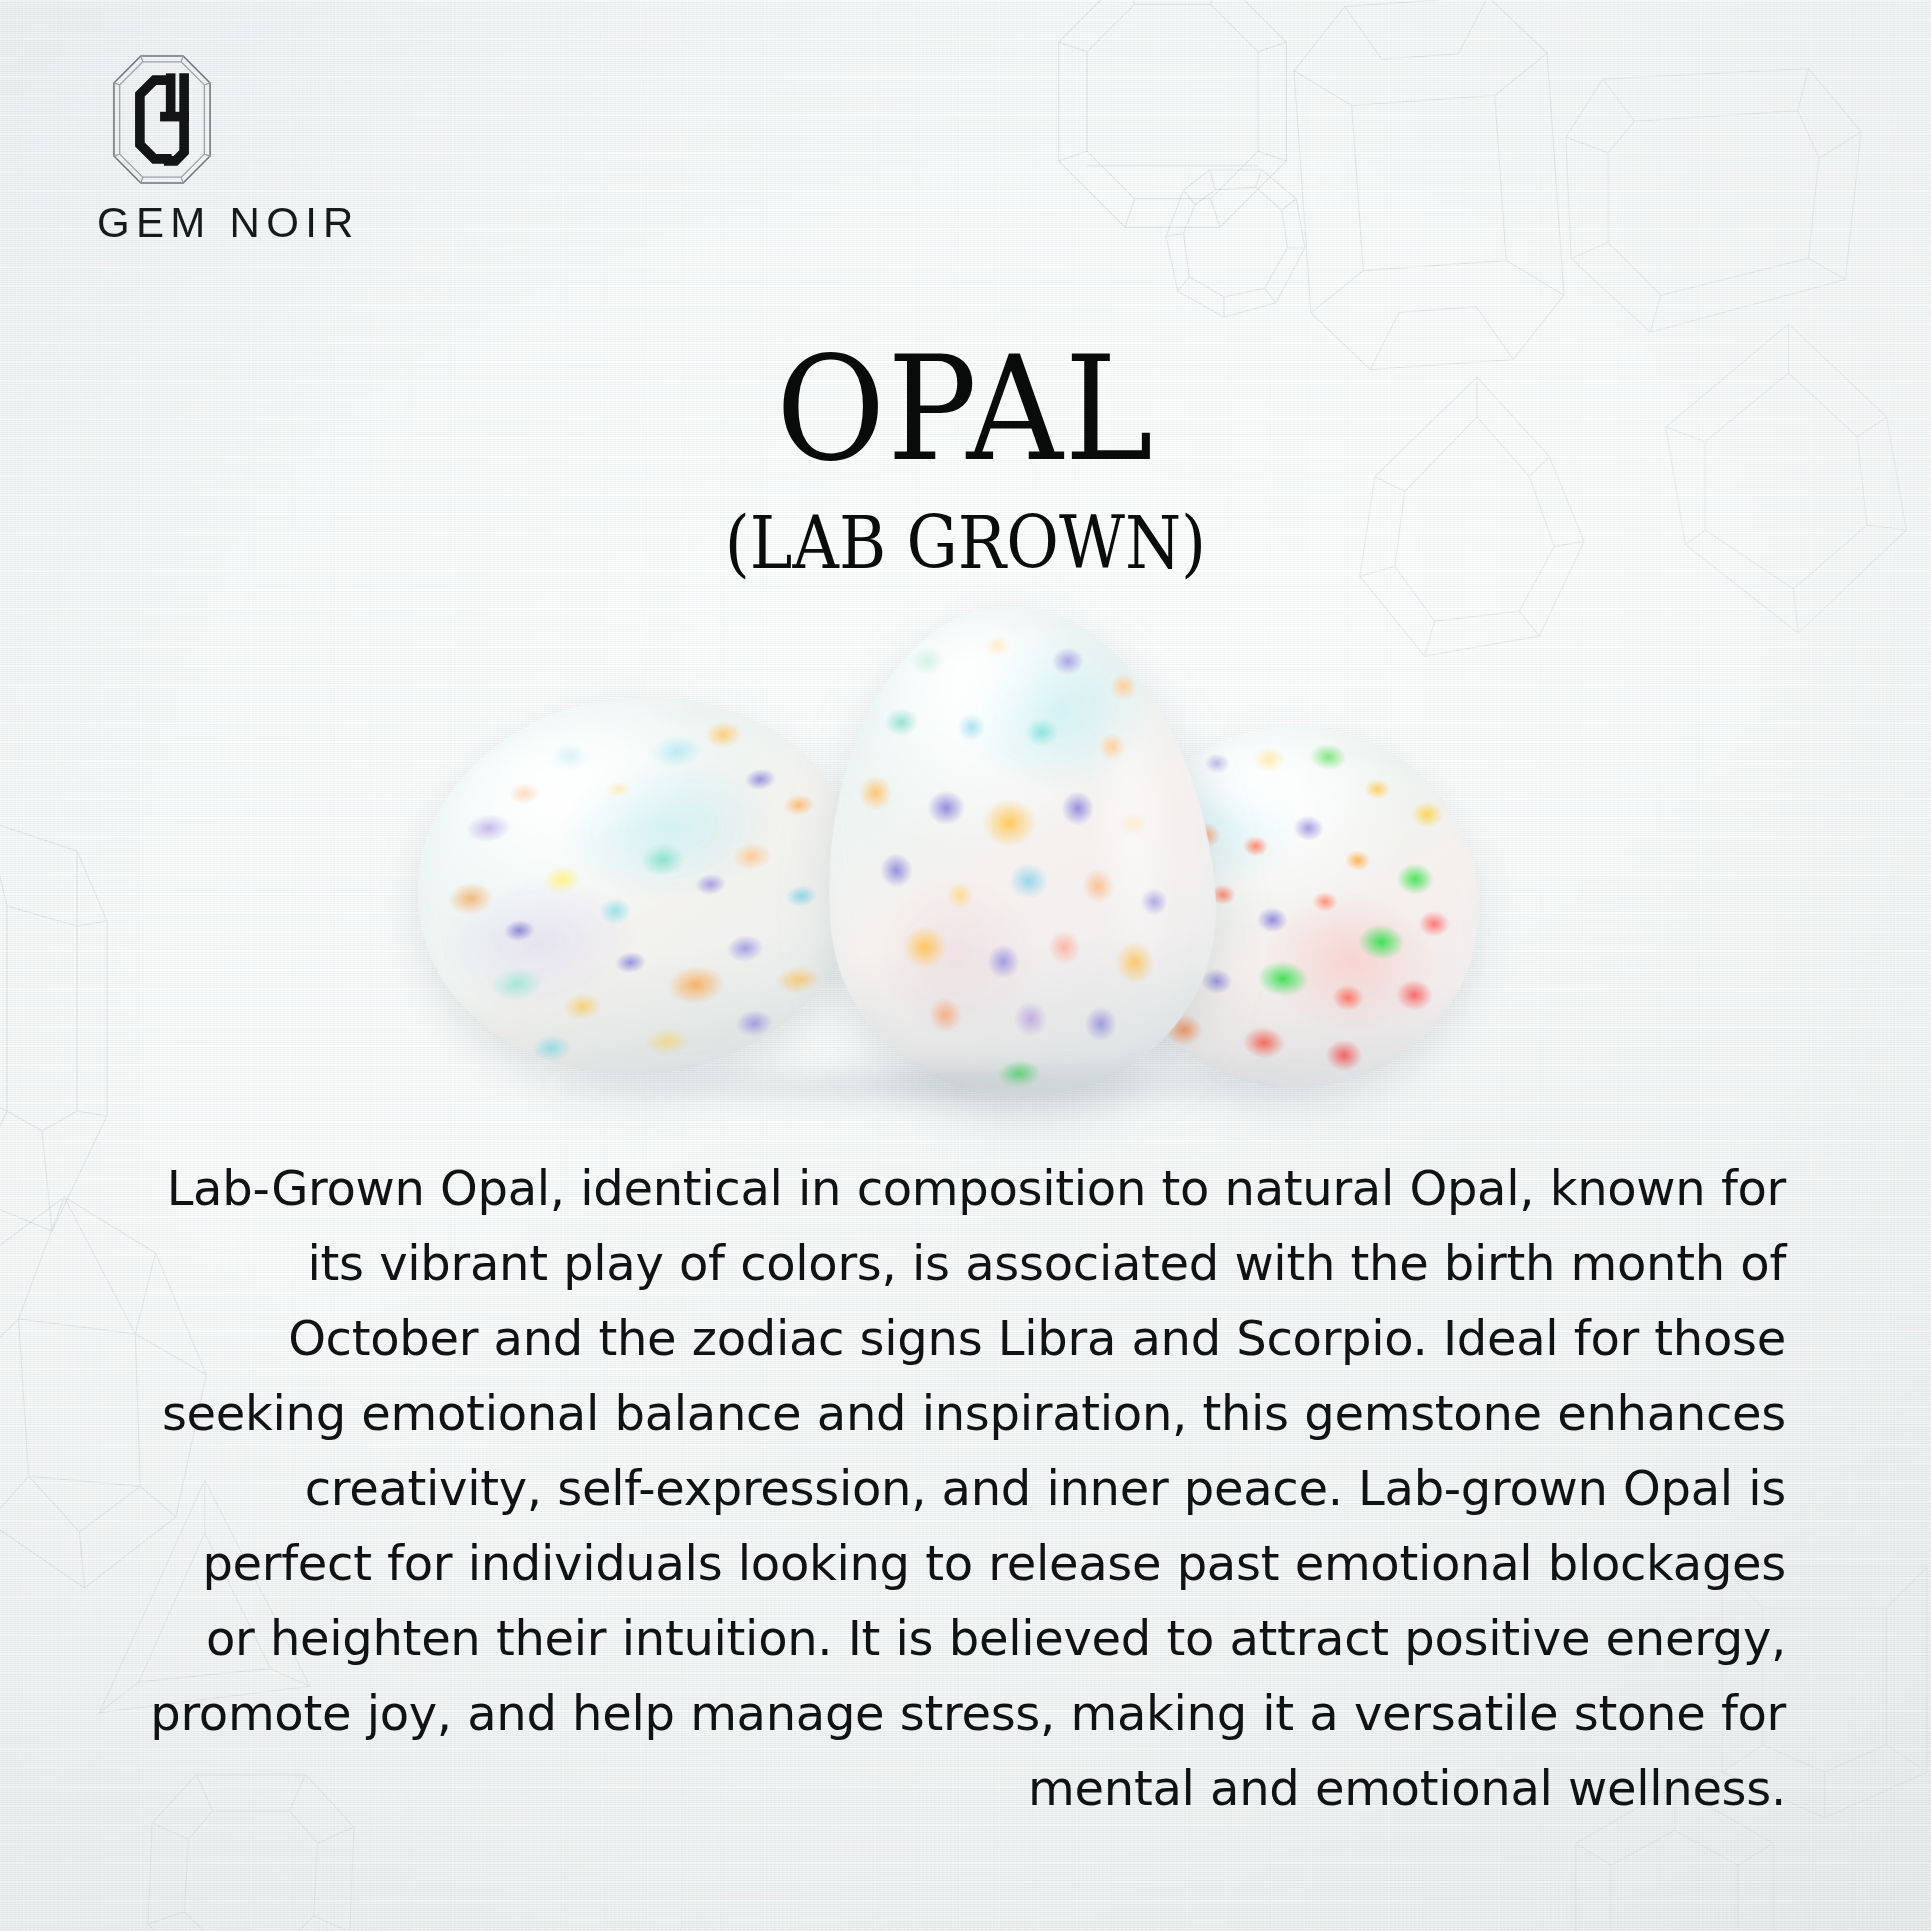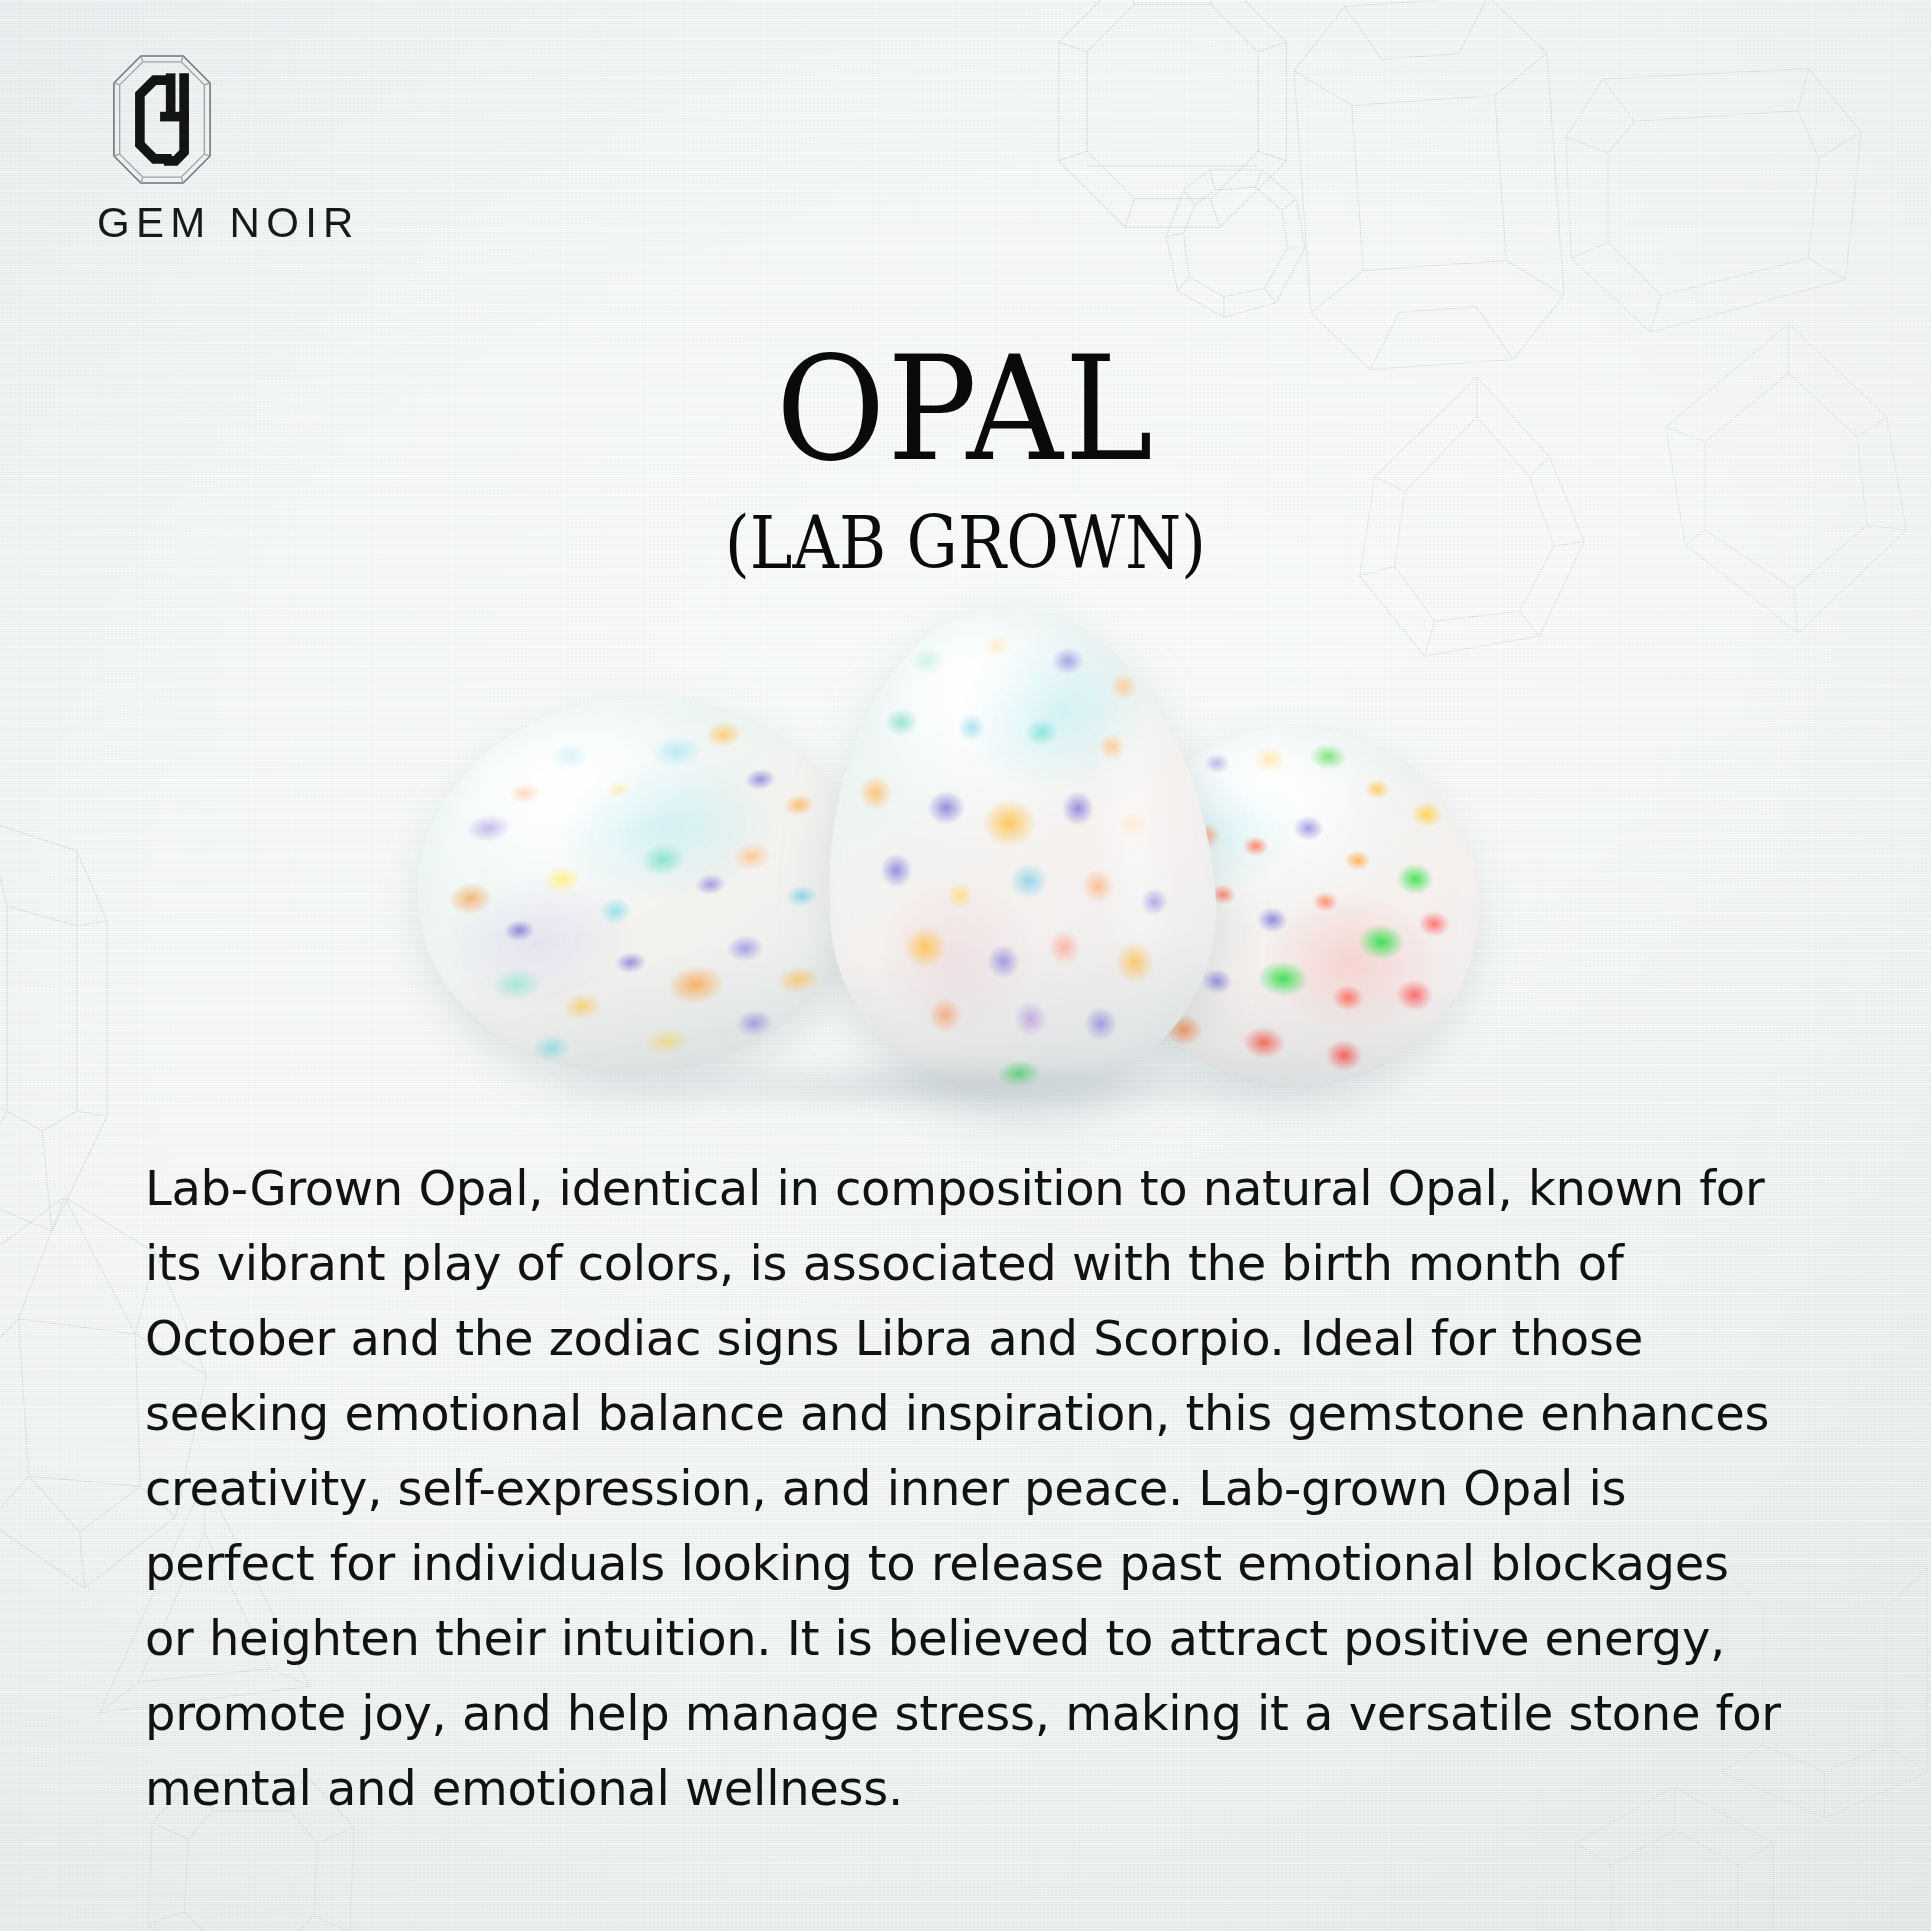--- a/index.html
+++ b/index.html
@@ -154,21 +154,21 @@
 
   #gem-shadow {
     position:absolute; left:415px; top:433px; width:1072px; height:70px; z-index:4;
     background:radial-gradient(ellipse 50% 46% at 50% 50%, rgba(140,160,166,0.30) 0%, rgba(140,160,166,0.12) 45%, rgba(140,160,166,0) 78%);
     filter:blur(9.7px);
   }
 
   
   #body-copy {
     position:absolute; left:145px; top:1151px; width:1641px; z-index:6;
-    text-align:left;
+    text-align:right;
     font-family:"DejaVu Sans", "Liberation Sans", sans-serif;
     font-size:48px;
     font-weight:400;
     line-height:75px;
     letter-spacing:-0.3px;
     color:#101213;
     word-spacing:0.5px;
   }
 </style>
 </head>

